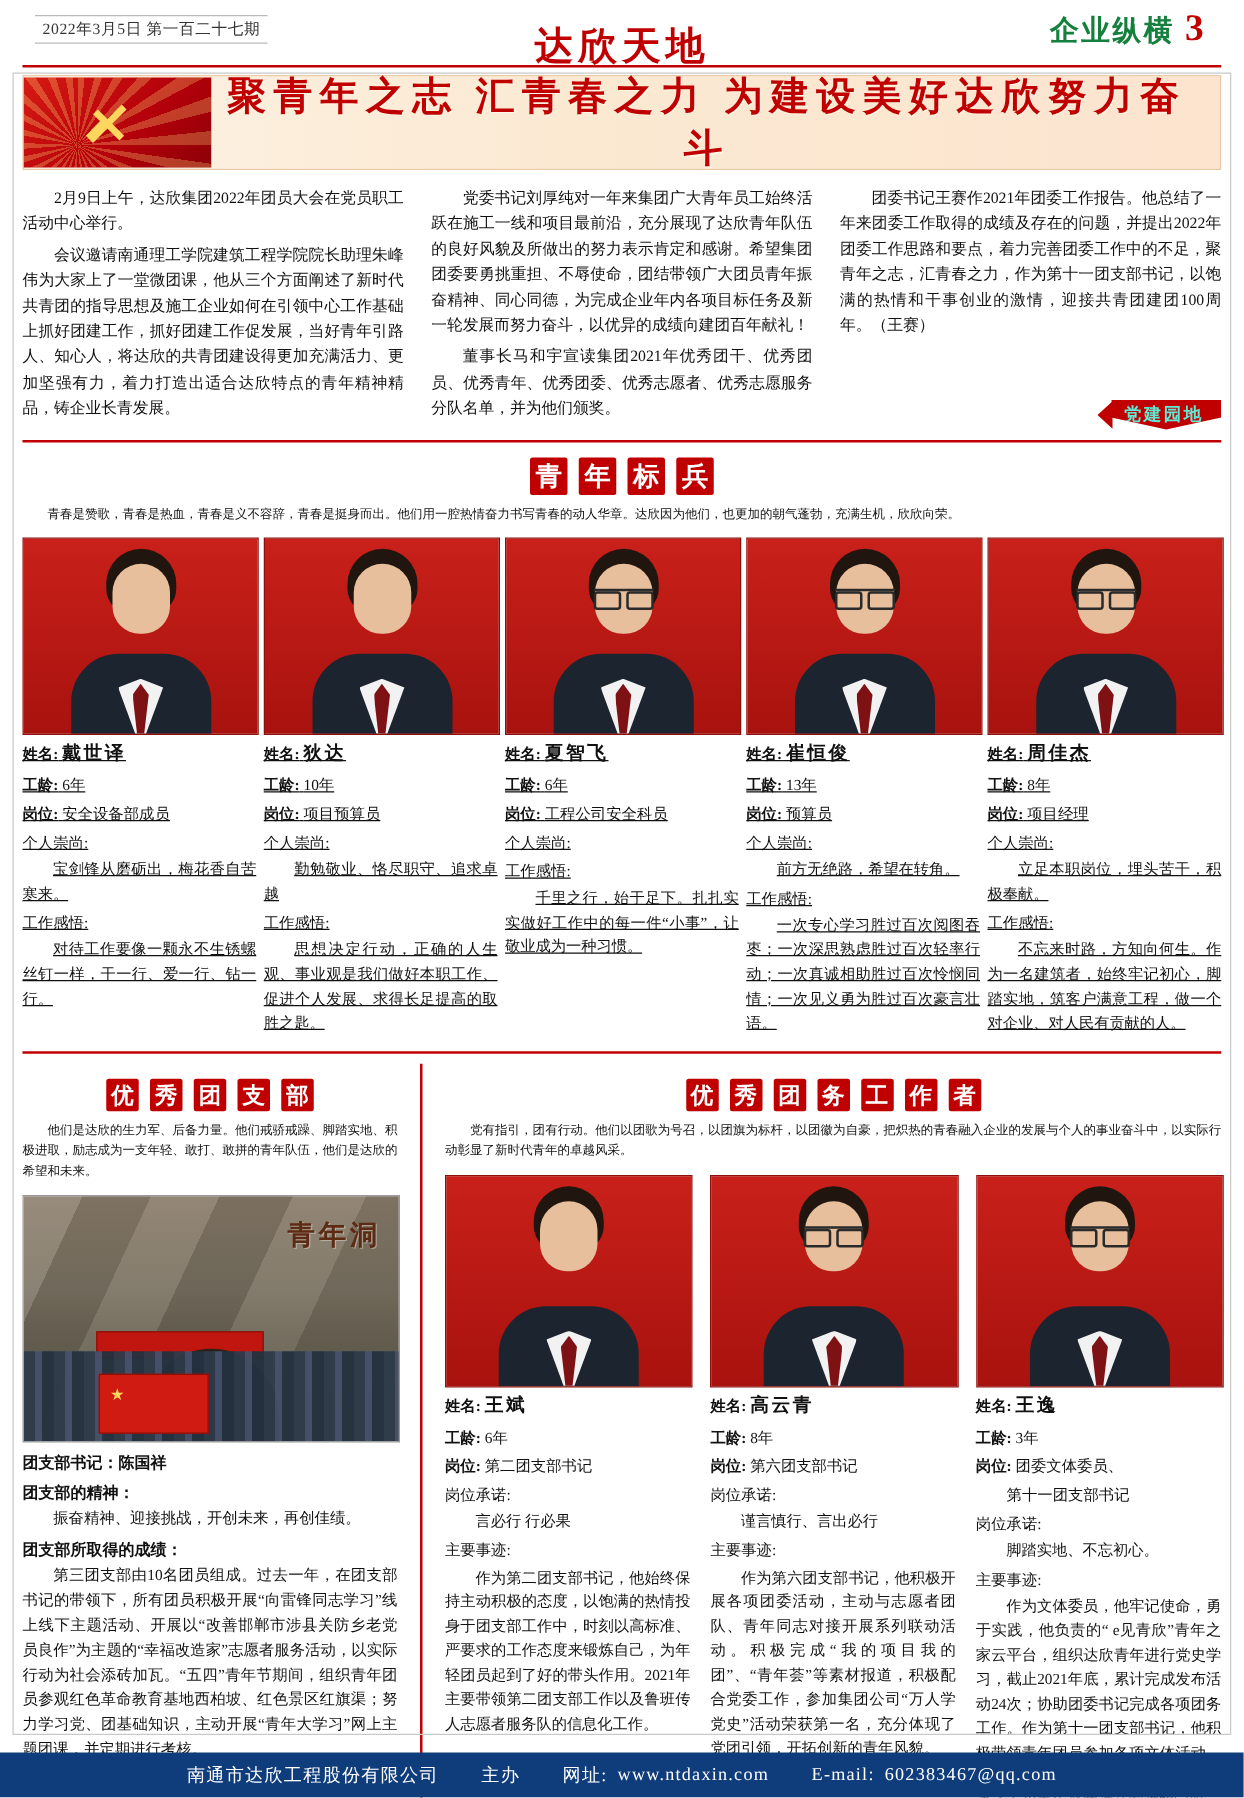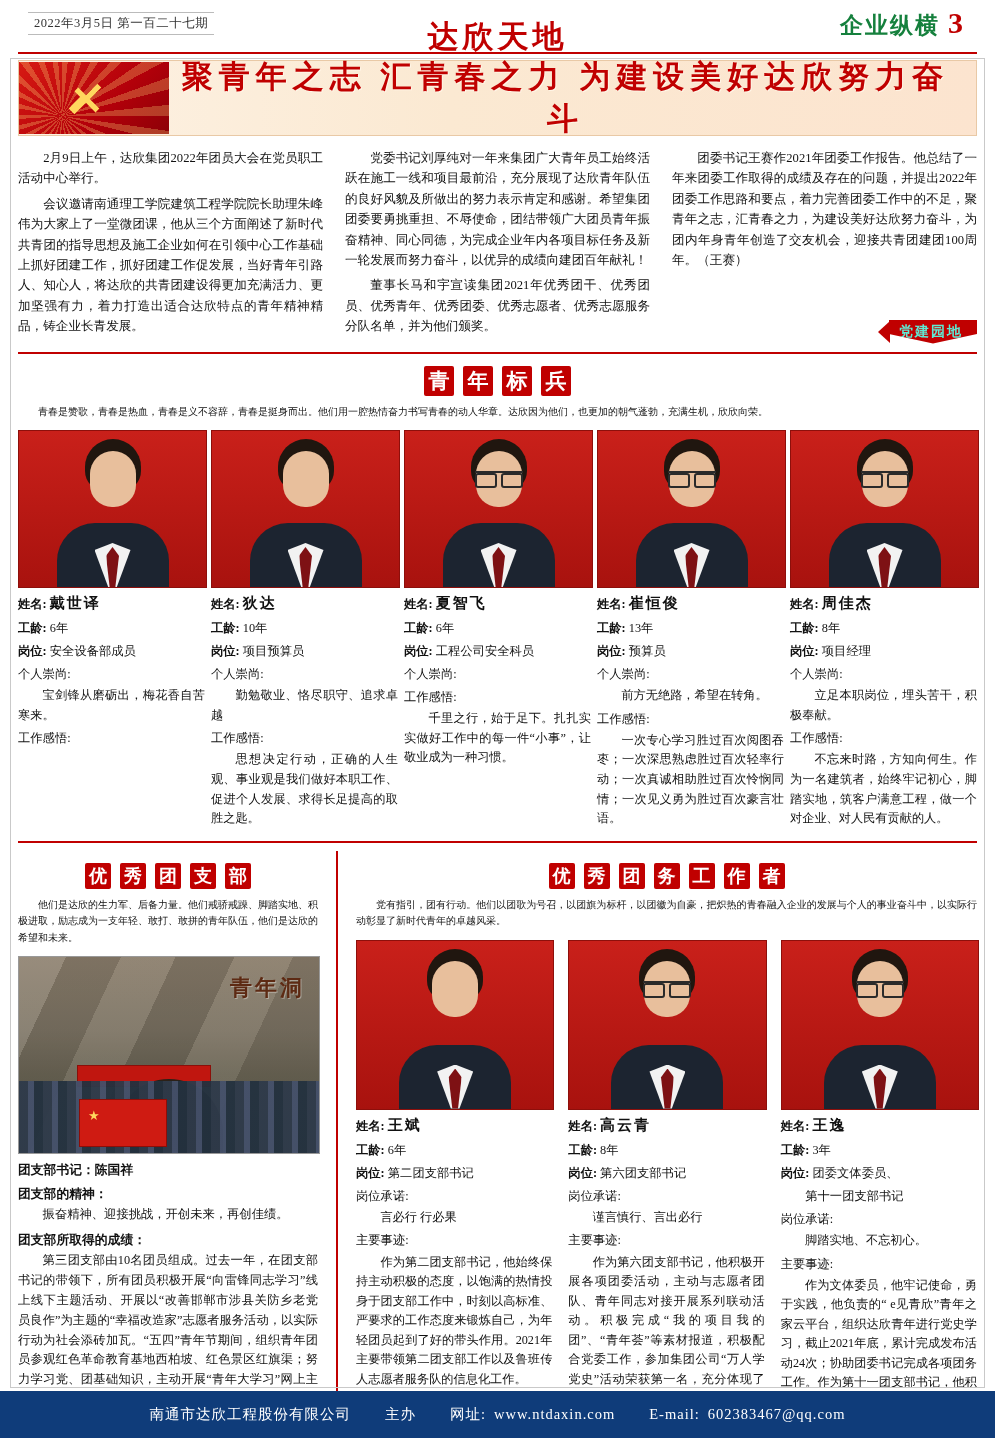--- a/index.html
+++ b/index.html
@@ -93,21 +93,21 @@
     display:inline-block;width:30px;height:30px;line-height:30px;text-align:center;
     background:#c00000;color:#fff;font-size:21px;font-weight:bold;
     font-family:"Liberation Serif",serif;
     border-radius:2px;
   }
   .sec-title.small span{width:26px;height:26px;line-height:26px;font-size:18px;}
 
   .lead-para{font-size:10px;line-height:1.65;text-align:justify;text-indent:2em;margin:0 0 10px;}
 
   
-  .people{display:flex;gap:6px;margin-top:6px;}
+  .people{display:flex;gap:6px;margin-top:6px;text-decoration:underline;}
   .person{flex:1;}
   .portrait{
     width:100%;height:156px;
     background:linear-gradient(180deg,#c9201a 0%,#a8120e 100%);
     position:relative;overflow:hidden;border:1px solid #8d0f0b;
   }
   .portrait .hair{
     position:absolute;left:50%;transform:translateX(-50%);top:8px;
     width:56px;height:52px;background:#20160f;border-radius:28px 28px 20px 20px;
   }
@@ -185,21 +185,21 @@
   .photo .flag .star{position:absolute;left:8px;top:8px;color:#ffd75e;font-size:13px;}
   .b-head{font-size:12.8px;font-weight:bold;margin-top:7px;}
   .b-body{font-size:12.3px;line-height:1.62;text-align:justify;text-indent:2em;margin-top:2px;}
 
   .people3{display:flex;gap:16px;margin-top:8px;}
   .people3 .person{flex:1;}
   .people3 .portrait{height:168px;}
 
   
   .footer{
-    position:absolute;left:0;right:0;bottom:0;height:47px;
+    position:absolute;left:0;right:0;bottom:0;height:36px;
     background:#0f3c7a;color:#fff;display:flex;align-items:center;justify-content:center;
     gap:34px;font-size:14.5px;letter-spacing:1px;
   }
   .footer .fitem{white-space:nowrap;}
   .outer-border{
     position:absolute;left:10px;top:58px;right:10px;bottom:50px;
     border:1px solid #c9c9c9;pointer-events:none;
   }
 </style>
 </head>
@@ -233,21 +233,21 @@
   <div class="top-article">
     <div class="col">
       <p>2月9日上午，达欣集团2022年团员大会在党员职工活动中心举行。</p>
       <p>会议邀请南通理工学院建筑工程学院院长助理朱峰伟为大家上了一堂微团课，他从三个方面阐述了新时代共青团的指导思想及施工企业如何在引领中心工作基础上抓好团建工作，抓好团建工作促发展，当好青年引路人、知心人，将达欣的共青团建设得更加充满活力、更加坚强有力，着力打造出适合达欣特点的青年精神精品，铸企业长青发展。</p>
     </div>
     <div class="col">
       <p>党委书记刘厚纯对一年来集团广大青年员工始终活跃在施工一线和项目最前沿，充分展现了达欣青年队伍的良好风貌及所做出的努力表示肯定和感谢。希望集团团委要勇挑重担、不辱使命，团结带领广大团员青年振奋精神、同心同德，为完成企业年内各项目标任务及新一轮发展而努力奋斗，以优异的成绩向建团百年献礼！</p>
       <p>董事长马和宇宣读集团2021年优秀团干、优秀团员、优秀青年、优秀团委、优秀志愿者、优秀志愿服务分队名单，并为他们颁奖。</p>
     </div>
     <div class="col">
-      <p>团委书记王赛作2021年团委工作报告。他总结了一年来团委工作取得的成绩及存在的问题，并提出2022年团委工作思路和要点，着力完善团委工作中的不足，聚青年之志，汇青春之力，为建设美好达欣努力奋斗，为团内年身青年创造了交友机会，迎接共青团建团100周年。（王赛）</p>
+      <p>团委书记王赛作2021年团委工作报告。他总结了一年来团委工作取得的成绩及存在的问题，并提出2022年团委工作思路和要点，着力完善团委工作中的不足，聚青年之志，汇青春之力，作为第十一团支部书记，以饱满的热情和干事创业的激情，迎接共青团建团100周年。（王赛）</p>
     </div>
     <div class="tag-banner">
       <div class="lead"></div>
       <div class="pennant">党建园地</div>
     </div>
   </div>
 
   <div class="sec-title">
     <span>青</span>
     <span>年</span>
@@ -274,20 +274,21 @@
         <span class="lbl">工龄:</span>
         <span>6年</span>
       </div>
       <div class="p-field">
         <span class="lbl">岗位:</span>
         <span>安全设备部成员</span>
       </div>
       <div class="p-field">个人崇尚:</div>
       <div class="p-body">宝剑锋从磨砺出，梅花香自苦寒来。</div>
       <div class="p-field">工作感悟:</div>
+      <div class="p-body">对待工作要像一颗永不生锈螺丝钉一样，干一行、爱一行、钻一行。</div>
     </div>
 
     <div class="person">
       <div class="portrait">
         <div class="suit"></div>
           <div class="shirt"></div>
           <div class="tie"></div>
         <div class="hair"></div>
           <div class="face"></div>
       </div>

